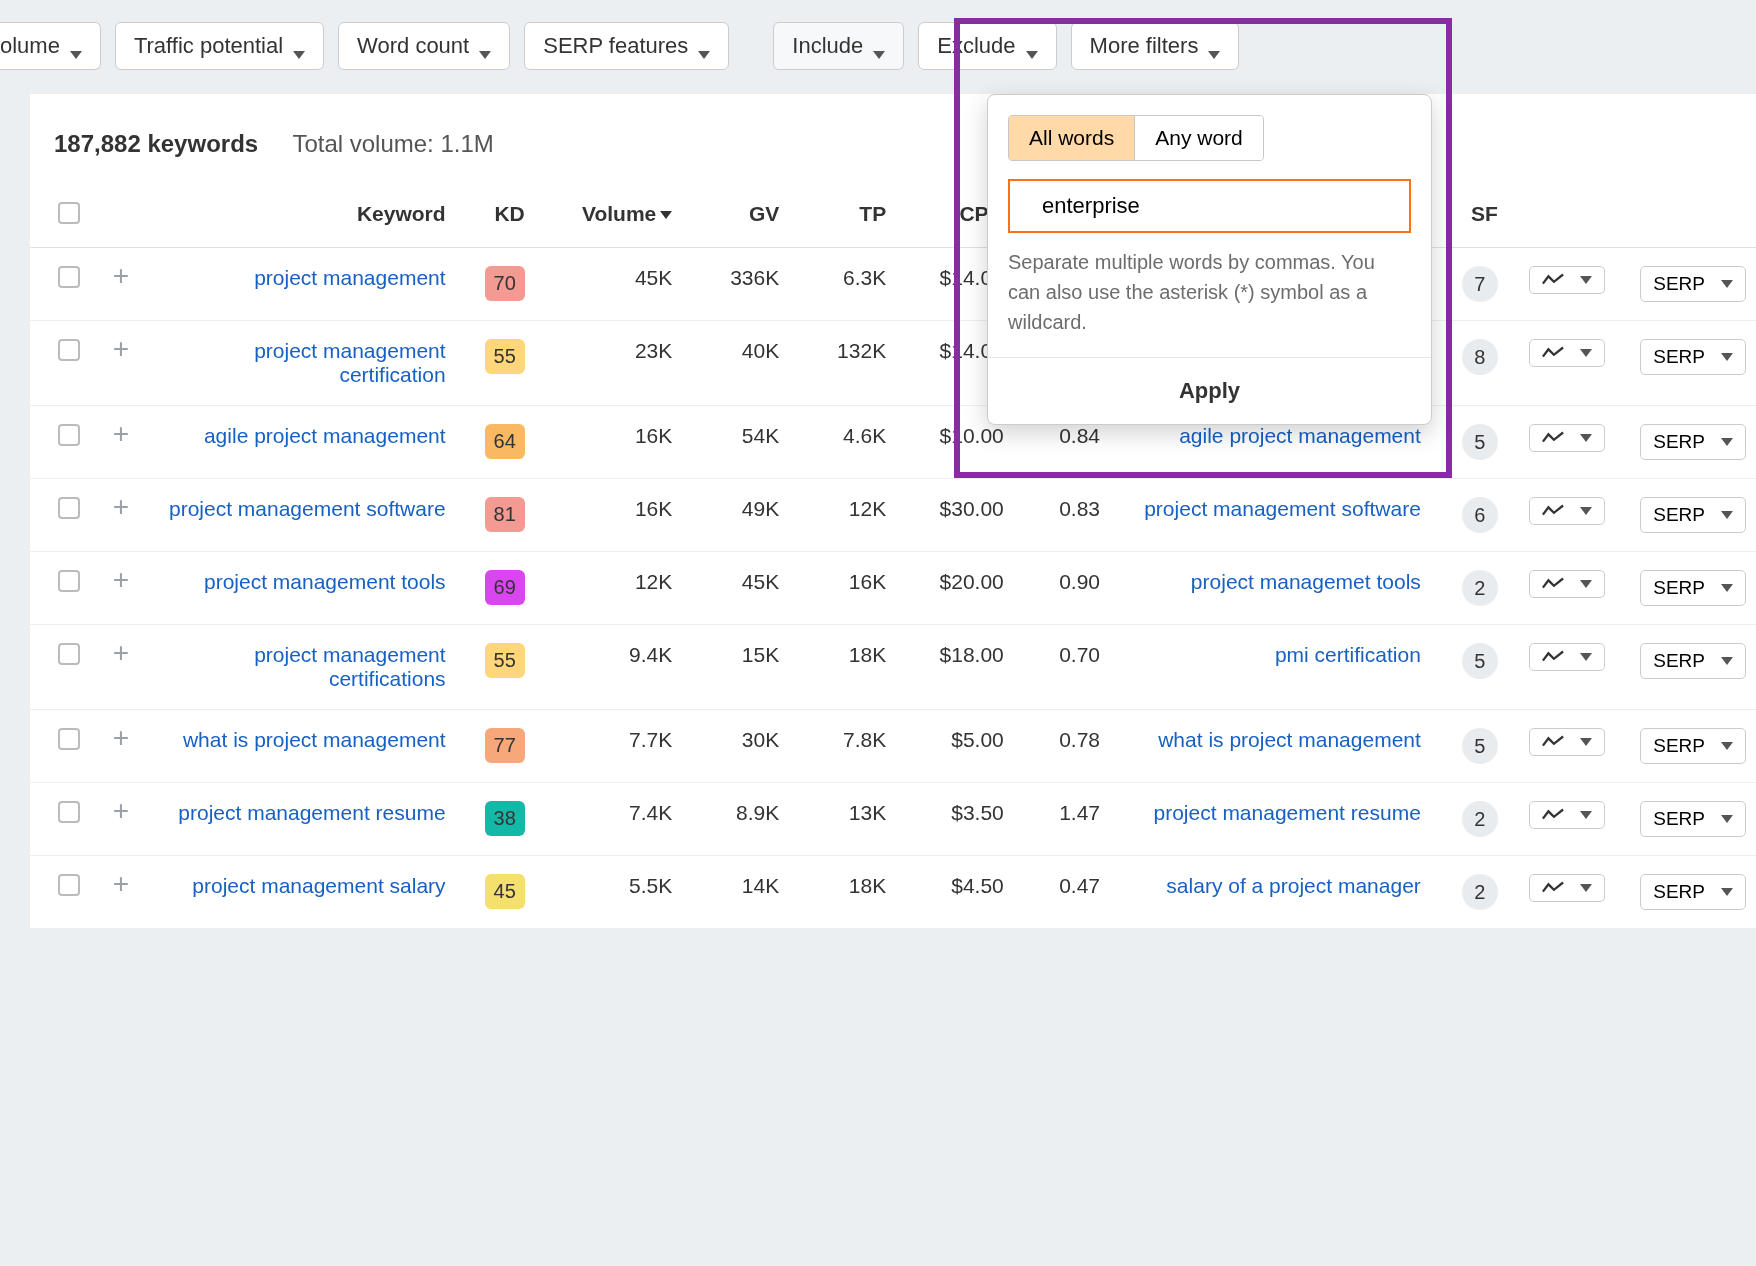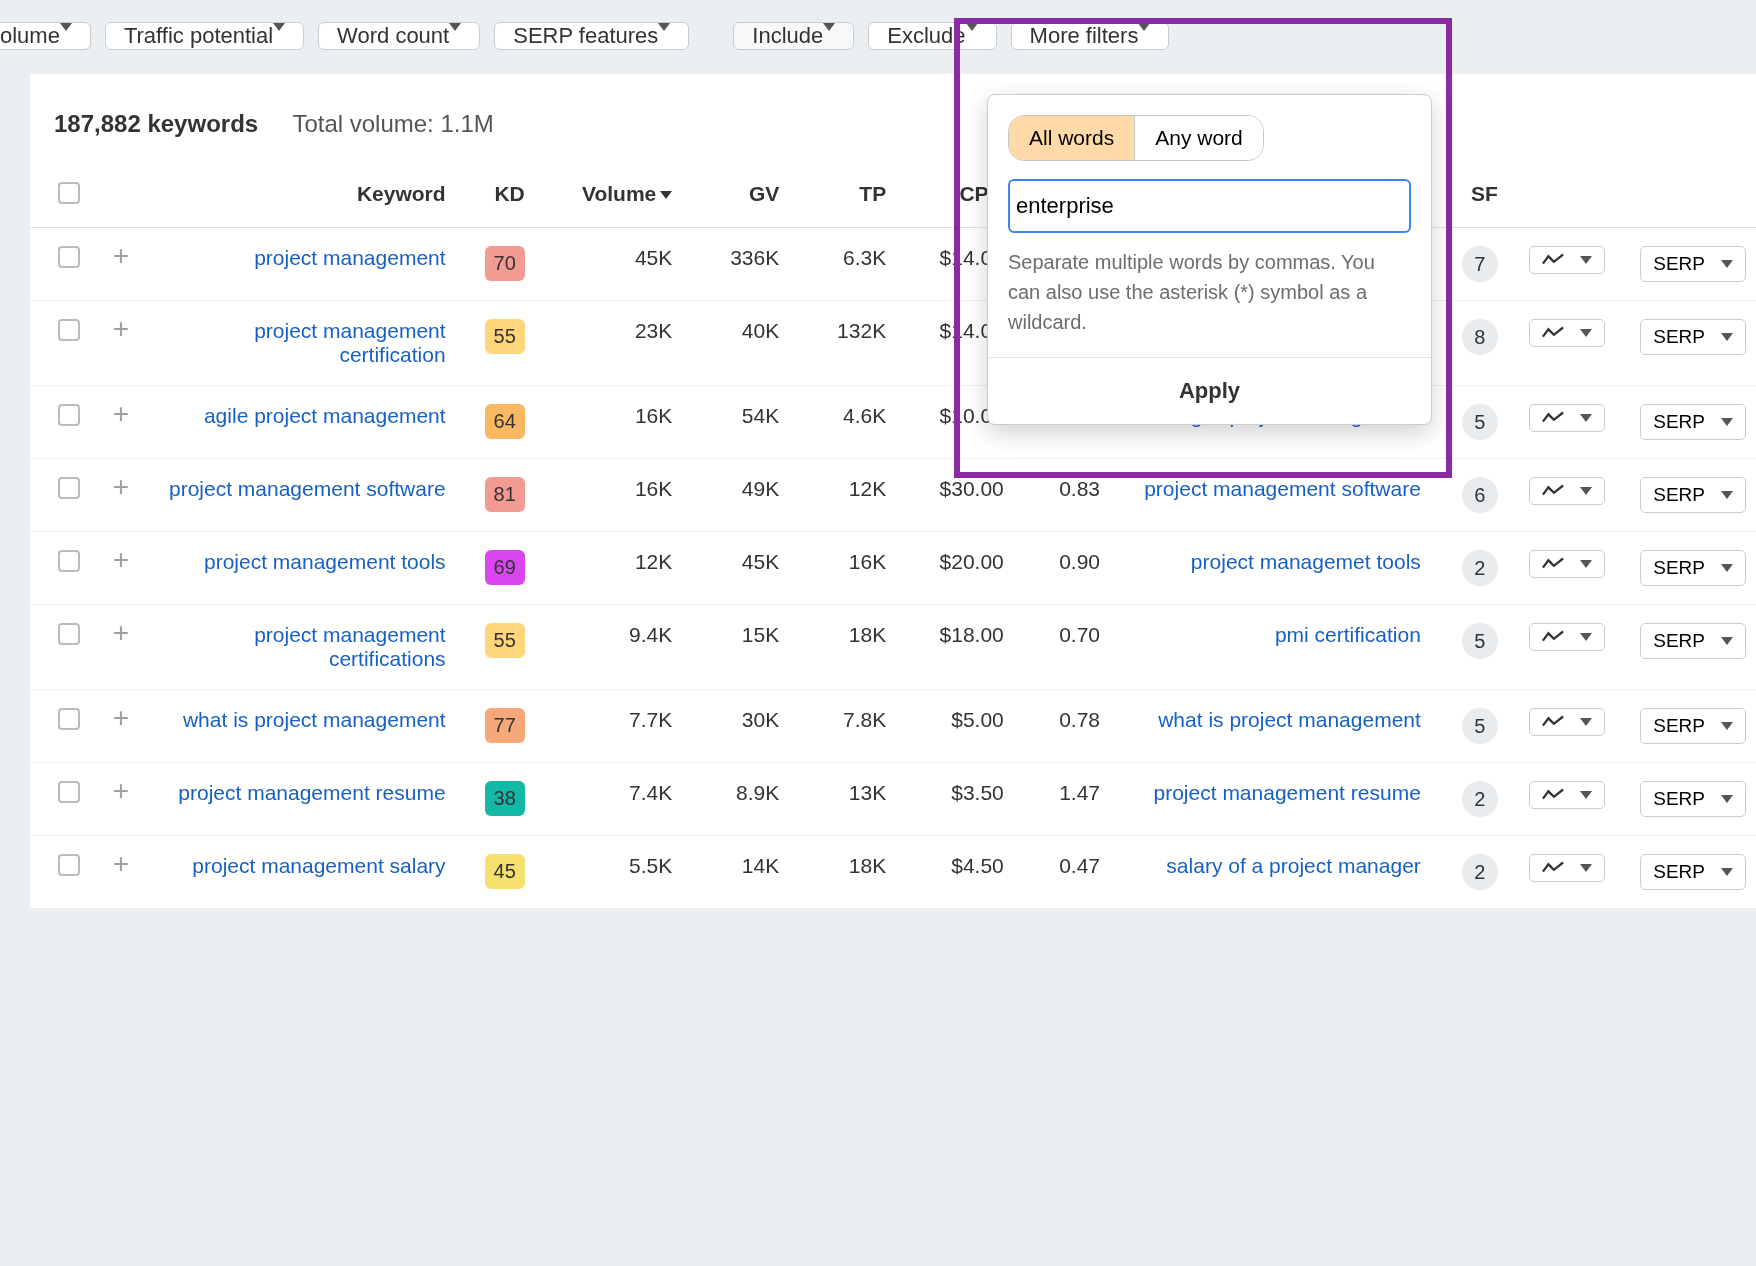--- a/index.html
+++ b/index.html
@@ -23,25 +23,26 @@
     gap: 14px;
     align-items: center;
     background: #eceff1;
     position: relative;
     z-index: 1;
   }
   .filter-btn {
     background: #fff;
     border: 1px solid #ccc;
     border-radius: 6px;
-    padding: 0 18px;
+    padding: 10px 18px;
     font-size: 22px;
     color: #333;
     display: inline-flex;
-    align-items: flex-start;
+    align-items: flex-end;
+    gap: 10px;
     cursor: pointer;
     white-space: nowrap;
   }
   .filter-btn.first-offcut {
     border-top-left-radius: 0;
     border-bottom-left-radius: 0;
     border-left: none;
     padding-left: 0;
   }
   .caret-down {
@@ -175,39 +176,39 @@
     background: #fff;
     border: 1px solid #ccc;
     border-radius: 8px;
     box-shadow: 0 8px 24px rgba(0,0,0,.18);
     z-index: 60;
   }
   .include-inner { padding: 20px; }
   .seg-group {
     display: inline-flex;
     border: 1px solid #c7c7c7;
-    border-radius: 16px;
+    border-radius: 4px;
     overflow: hidden;
     margin-bottom: 18px;
   }
   .seg-btn {
     padding: 10px 20px;
     font-size: 21px;
     background: #fff;
     border: none;
     cursor: pointer;
   }
   .seg-btn + .seg-btn { border-left: 1px solid #c7c7c7; }
   .seg-btn.active { background: #ffd9a8; }
   .inc-input {
     width: 100%;
     font-size: 22px;
-    padding: 12px 6px;
-    border: 2px solid #3b82f6;
-    border-radius: 6px;
+    padding: 12px 32px;
+    border: 2px solid #f97316;
+    border-radius: 0;
     outline: none;
   }
   .inc-help {
     color: #6d6d6d;
     font-size: 20px;
     line-height: 1.5;
     margin-top: 14px;
   }
   .inc-apply {
     border-top: 1px solid #e6e6e6;

